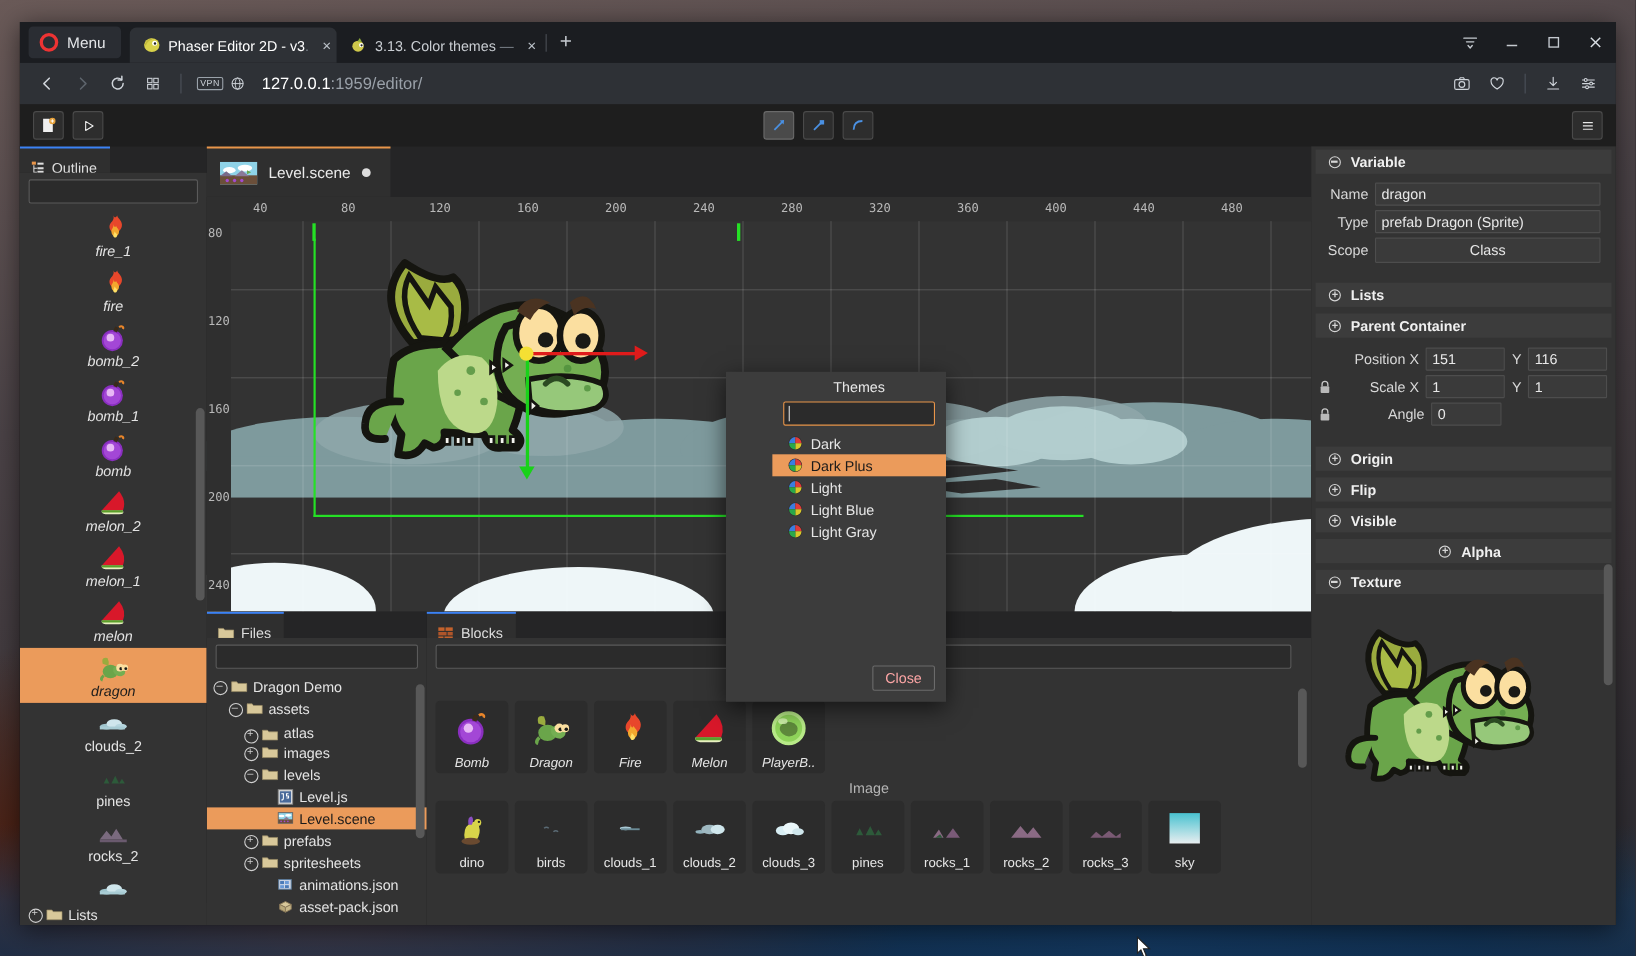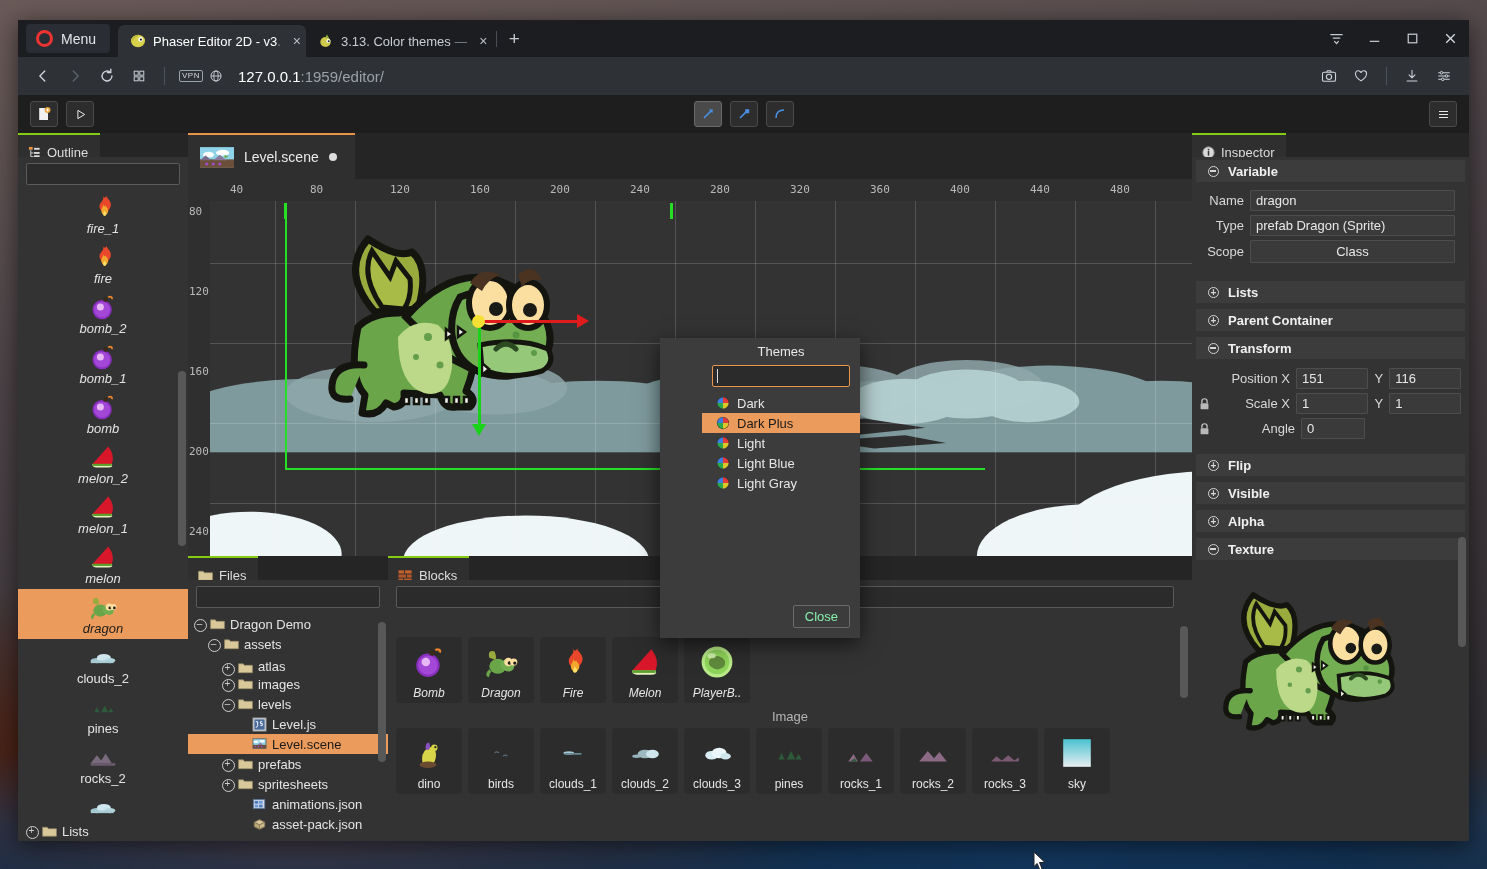--- a/index.html
+++ b/index.html
@@ -114,21 +114,21 @@
   
   .app-body { flex: 1; display: flex; min-height: 0; background: #1e1e1e; }
   .col-left { width: 170px; flex: 0 0 170px; display: flex; flex-direction: column; background: #1e1e1e; }
   .col-mid  { flex: 1; display: flex; flex-direction: column; min-width: 0; }
   .col-right{ width: 277px; flex: 0 0 277px; display: flex; flex-direction: column; }
   
   .panel { display: flex; flex-direction: column; min-height: 0; background: #1e1e1e; }
   .panel-tabs { height: 24px; background: #252526; display: flex; flex: 0 0 24px; }
   .panel-tab {
     display: flex; align-items: center; gap: 6px; padding: 12px 12px 0 10px;
-    background: #2f2f2f; color: #ddd; font-size: 13px; border-top: 2px solid #84cc16;
+    background: #2f2f2f; color: #ddd; font-size: 13px; border-top: 2px solid #3b82f6;
     height: 24px;
   }
   .panel-body { flex: 1; background: #333333; min-height: 0; overflow: hidden; position: relative; }
   .filter-input {
     margin: 6px 8px 4px; height: 22px; background: #2b2b2b;
     border: 1px solid #5a5a5a; border-radius: 2px; display: block;
     width: calc(100% - 16px);
   }
   
   .outline-list { overflow: hidden; position: relative; height: calc(100% - 34px); }
@@ -241,21 +241,21 @@
   }
   .caret { width: 1px; height: 14px; background: #ddd; }
   .dlg-list { flex: 1; overflow: hidden; }
   .dlg-item {
     height: 20px; display: flex; align-items: center; gap: 7px; padding-left: 14px;
     color: #e6e6e6; font-size: 13px;
   }
   .dlg-item.sel { background: #eb9b5b; color: #1a1a1a; }
   .dlg-foot { padding: 0 10px 10px; display: flex; justify-content: flex-end; }
   .dlg-btn {
-    border: 1px solid #6b6b6b; background: #3c3c3c; color: #86efac;
+    border: 1px solid #6b6b6b; background: #3c3c3c; color: #fca5a5;
     font-size: 13px; padding: 3px 11px; border-radius: 2px;
   }
   .theme-ico { width: 14px; height: 14px; flex: 0 0 14px; }
 </style>
 </head>
 <body>
 
 <div id="desktop"></div>
 
 <div id="window">
@@ -1044,30 +1044,20 @@
                   </div>
                 </div>
               <div class="scroll-v" style="top:46px; height:72px; right:4px;"></div>
             </div>
           </div>
         </div>
       </div>
 
       <div class="col-right">
         <div class="panel" style="height:100%;">
-          <div class="panel-tabs">
-            <div class="panel-tab">
-              <svg viewBox="0 0 14 14" width="13" height="13">
-                  <circle cx="7" cy="7" r="6.2" fill="#d9d9d9" stroke="#7a7a7a"></circle>
-                  <rect x="6.2" y="5.4" width="1.6" height="5" fill="#333"></rect>
-                  <rect x="6.2" y="3" width="1.6" height="1.7" fill="#333"></rect>
-                </svg>
-              <span>Inspector</span>
-            </div>
-          </div>
           <div class="panel-body" style="overflow:hidden;">
 
             <div class="insp-section">
               <span class="sec-ico minus"></span>
               <span>Variable</span>
             </div>
             <div class="row" style="padding-top:8px;">
               <span class="lab" style="width:46px;">Name</span>
               <span class="fld" style="flex:1; margin-right:6px;">dragon</span>
             </div>
@@ -1080,24 +1070,20 @@
               <span class="fld center" style="flex:1; margin-right:6px; height:23px;">Class</span>
             </div>
 
             <div class="insp-section" style="margin-top:10px;">
               <span class="sec-ico plus"></span>
               <span>Lists</span>
             </div>
             <div class="insp-section" style="margin-top:6px;">
               <span class="sec-ico plus"></span>
               <span>Parent Container</span>
-            </div>
-            <div class="insp-section" style="margin-top:6px;">
-              <span class="sec-ico minus"></span>
-              <span>Transform</span>
             </div>
 
             <div class="row" style="padding-top:9px;">
               <span class="lock"></span>
               <span class="lab" style="width:78px;">Position X</span>
               <span class="fld" style="width:76px;">151</span>
               <span class="lab" style="width:10px;">Y</span>
               <span class="fld" style="width:76px;">116</span>
             </div>
             <div class="row">
@@ -1116,29 +1102,33 @@
               <span class="lock">
                 <svg viewBox="0 0 14 16" width="13" height="14">
                     <path d="M4 7V5a3 3 0 0 1 6 0v2" stroke="#c8c8c8" stroke-width="1.4" fill="none"></path>
                     <rect x="2.5" y="7" width="9" height="7" rx="1" fill="#b9b9b9"></rect>
                   </svg>
               </span>
               <span class="lab" style="width:78px;">Angle</span>
               <span class="fld" style="width:64px;">0</span>
             </div>
 
+            <div class="insp-section" style="margin-top:10px;">
+              <span class="sec-ico plus"></span>
+              <span>Origin</span>
+            </div>
             <div class="insp-section" style="margin-top:6px;">
               <span class="sec-ico plus"></span>
               <span>Flip</span>
             </div>
             <div class="insp-section" style="margin-top:6px;">
               <span class="sec-ico plus"></span>
               <span>Visible</span>
             </div>
-            <div class="insp-section" style="margin-top:6px;">
+            <div class="insp-section" style="margin-top:6px;justify-content:center;">
               <span class="sec-ico plus"></span>
               <span>Alpha</span>
             </div>
             <div class="insp-section" style="margin-top:6px;">
               <span class="sec-ico minus"></span>
               <span>Texture</span>
             </div>
 
             <div style="display:flex; align-items:center; justify-content:center; padding:18px 0 0;">
               <svg width="230" height="160" viewBox="0 0 300 210">

